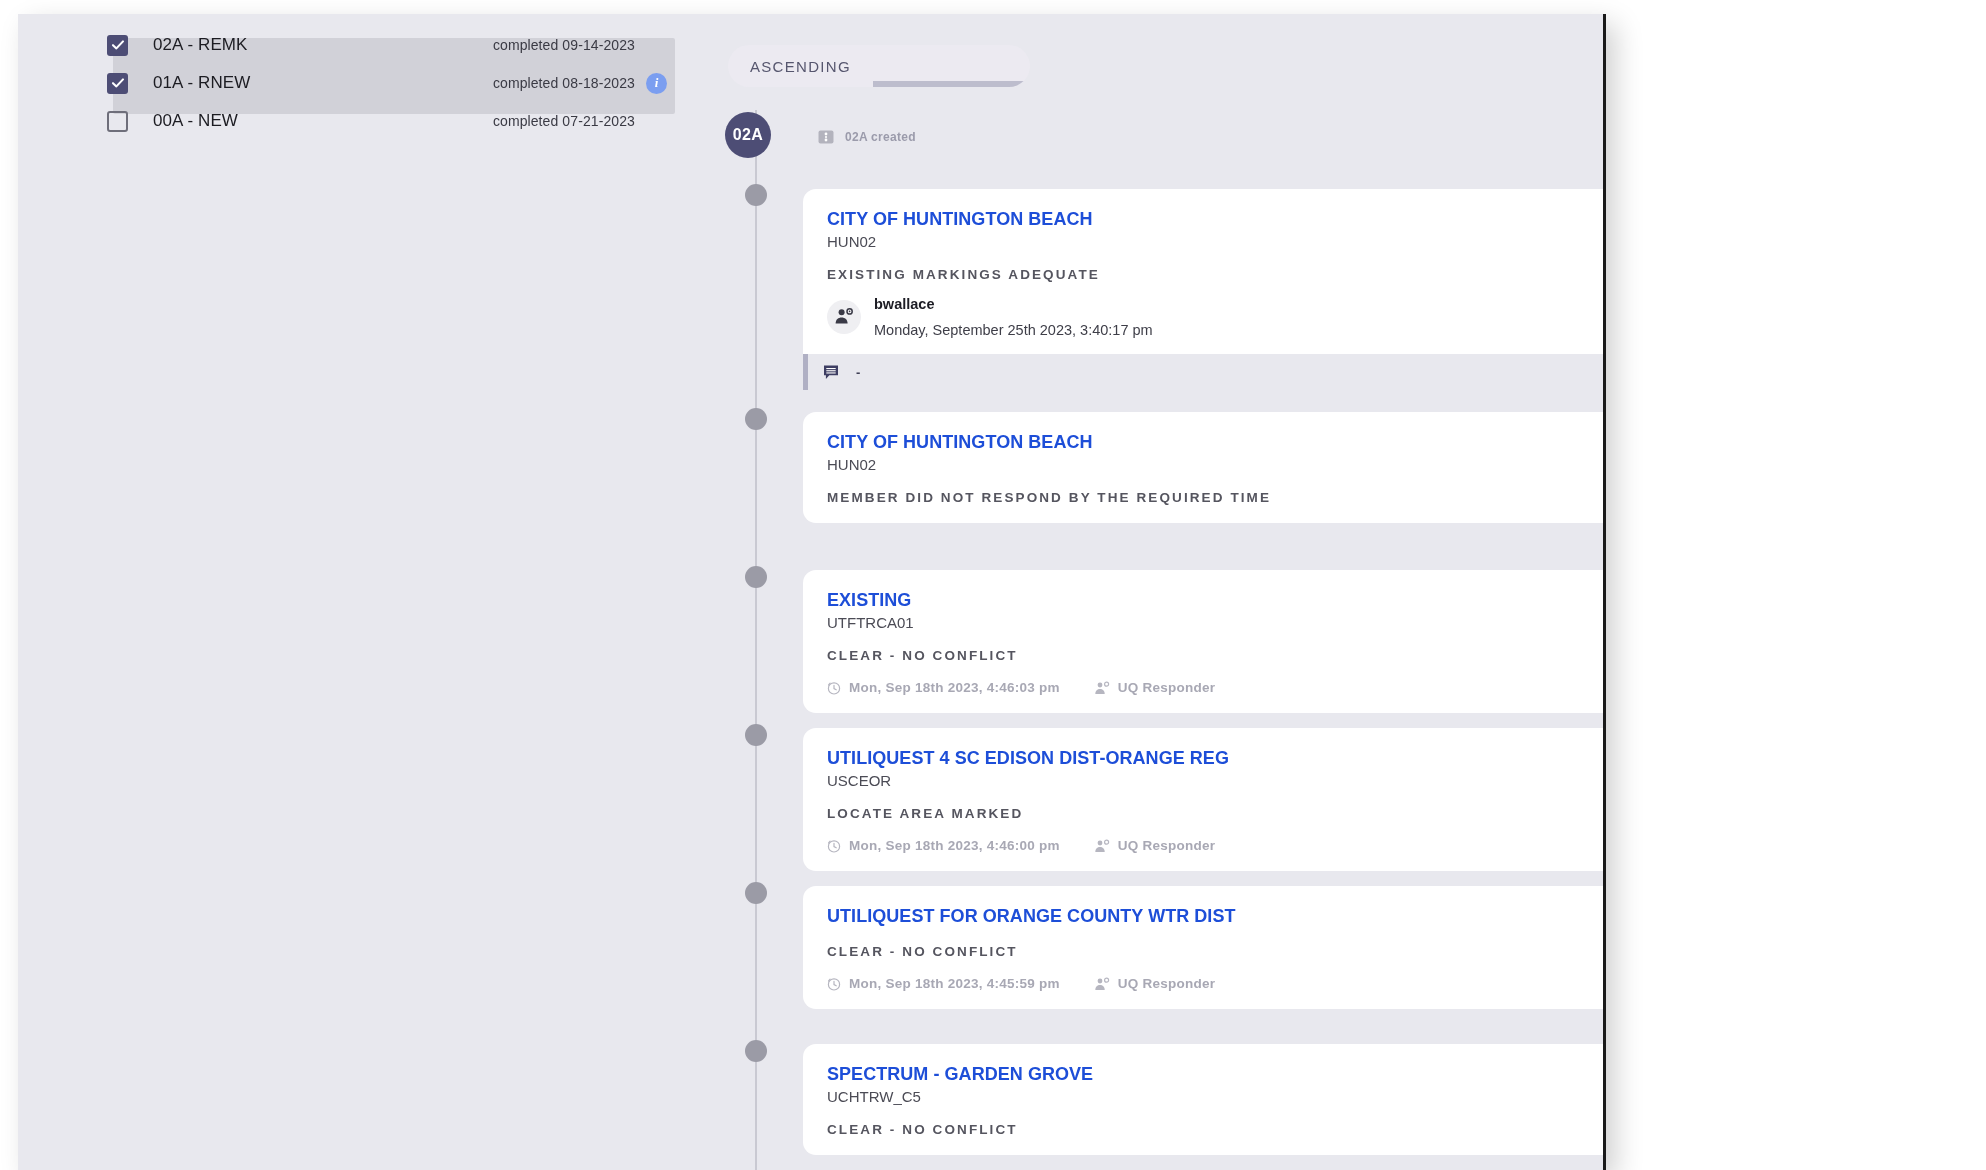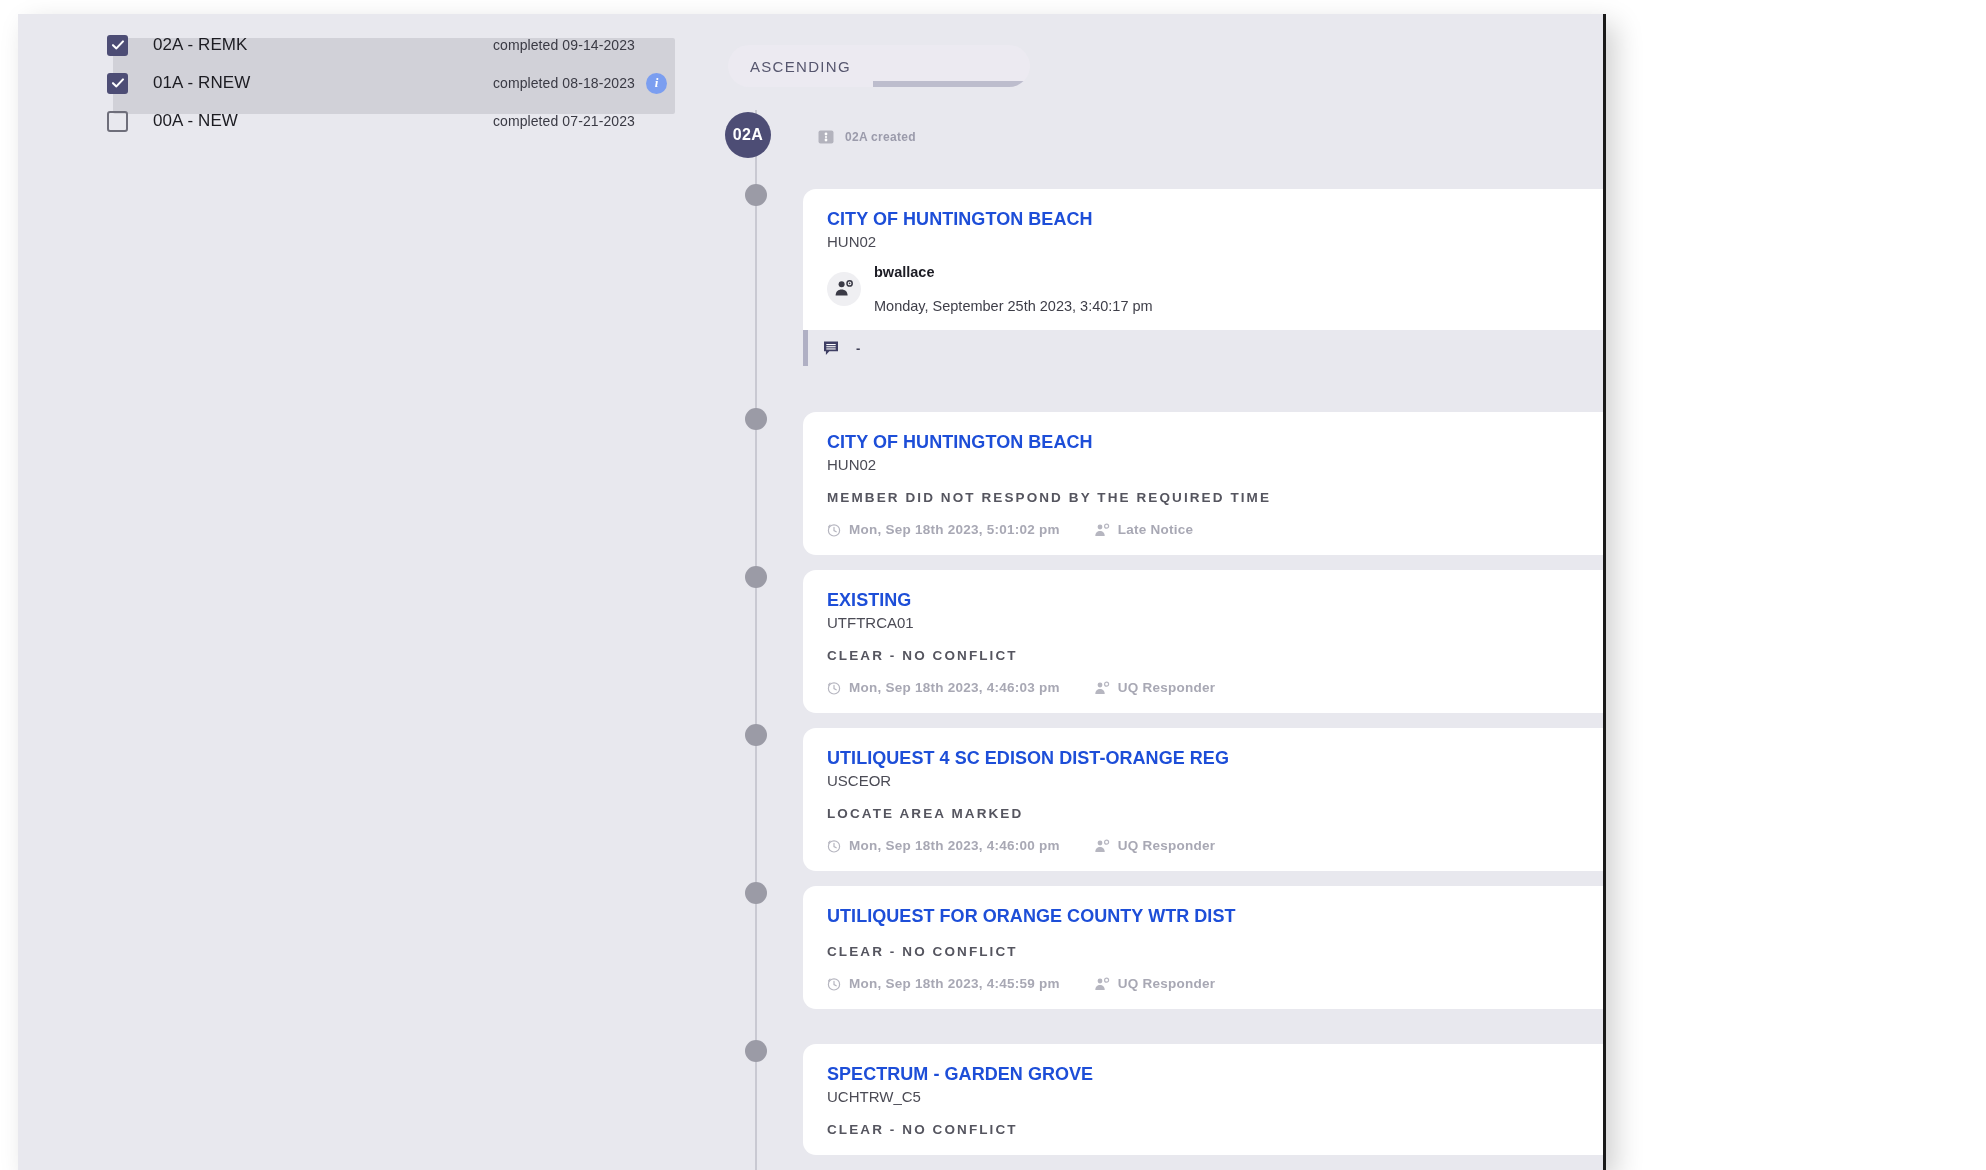--- a/index.html
+++ b/index.html
@@ -182,21 +182,21 @@
   
   .ev-author { display: flex; align-items: center; gap: 13px; margin-top: 14px; }
   .ev-avatar {
     width: 34px; height: 34px;
     border-radius: 50%;
     background: #efeff2;
     display: flex; align-items: center; justify-content: center;
     flex: 0 0 auto;
   }
   .ev-author-name { font-size: 14.5px; font-weight: bold; color: #1c1c24; }
-  .ev-author-time { font-size: 14.5px; color: #3e3e48; margin-top: 18px; }
+  .ev-author-time { font-size: 14.5px; color: #3e3e48; margin-top: 10px; }
 
   
   .ev-comment {
     margin: 16px -24px -18px -24px;
     background: #e8e8ee;
     border-left: 5px solid #b0b0c4;
     height: 36px;
     display: flex; align-items: center;
     padding-left: 15px;
     gap: 16px;
@@ -285,20 +285,21 @@
     <div class="tl-dot" style="top:170px"></div>
     <div class="tl-dot" style="top:394px"></div>
     <div class="tl-dot" style="top:552px"></div>
     <div class="tl-dot" style="top:710px"></div>
     <div class="tl-dot" style="top:868px"></div>
     <div class="tl-dot" style="top:1026px"></div>
 
     <div class="ev-card" style="top:175px">
       <div class="ev-title">CITY OF HUNTINGTON BEACH</div>
       <div class="ev-code">HUN02</div>
+      <div class="ev-status">EXISTING MARKINGS ADEQUATE</div>
       <div class="ev-author">
         <span class="ev-avatar">
           <svg width="20" height="20" viewBox="0 0 20 20">
             <circle cx="7.6" cy="5.2" r="3" fill="#3a3a46"></circle>
             <path d="M1.6 16.5 C1.6 12.4 4.3 10.4 7.6 10.4 C10.9 10.4 13.6 12.4 13.6 16.5 Z" fill="#3a3a46"></path>
             <circle cx="15.6" cy="4.4" r="2.6" fill="none" stroke="#3a3a46" stroke-width="1.5"></circle>
             <circle cx="15.6" cy="4.4" r="0.8" fill="#3a3a46"></circle>
           </svg>
         </span>
         <span>
@@ -316,38 +317,20 @@
           </svg>
         </span>
         <span class="txt">-</span>
       </div>
     </div>
 
     <div class="ev-card" style="top:398px">
       <div class="ev-title">CITY OF HUNTINGTON BEACH</div>
       <div class="ev-code">HUN02</div>
       <div class="ev-status">MEMBER DID NOT RESPOND BY THE REQUIRED TIME</div>
-      <div class="ev-meta">
-        <span class="ev-meta-item">
-          <svg width="14" height="14" viewBox="0 0 14 14">
-            <circle cx="7" cy="7.4" r="5.6" fill="none" stroke="#b6b6c0" stroke-width="1.2"></circle>
-            <path d="M7 4.4 V7.6 L9.2 8.8" fill="none" stroke="#b6b6c0" stroke-width="1.2" stroke-linecap="round"></path>
-            <path d="M1.6 4.0 L3.1 2.2" fill="none" stroke="#b6b6c0" stroke-width="1.2" stroke-linecap="round"></path>
-          </svg>
-          <span class="txt">Mon, Sep 18th 2023, 5:01:02 pm</span>
-        </span>
-        <span class="ev-meta-item">
-          <svg width="16" height="14" viewBox="0 0 16 14">
-            <circle cx="6" cy="4.0" r="2.4" fill="#b6b6c0"></circle>
-            <path d="M1.3 13 C1.3 9.6 3.4 8.0 6 8.0 C8.6 8.0 10.7 9.6 10.7 13 Z" fill="#b6b6c0"></path>
-            <circle cx="12.6" cy="3.2" r="2.0" fill="none" stroke="#b6b6c0" stroke-width="1.2"></circle>
-          </svg>
-          <span class="txt">Late Notice</span>
-        </span>
-      </div>
     </div>
 
     <div class="ev-card" style="top:556px">
       <div class="ev-title">EXISTING</div>
       <div class="ev-code">UTFTRCA01</div>
       <div class="ev-status">CLEAR - NO CONFLICT</div>
       <div class="ev-meta">
         <span class="ev-meta-item">
           <svg width="14" height="14" viewBox="0 0 14 14">
             <circle cx="7" cy="7.4" r="5.6" fill="none" stroke="#b6b6c0" stroke-width="1.2"></circle>

